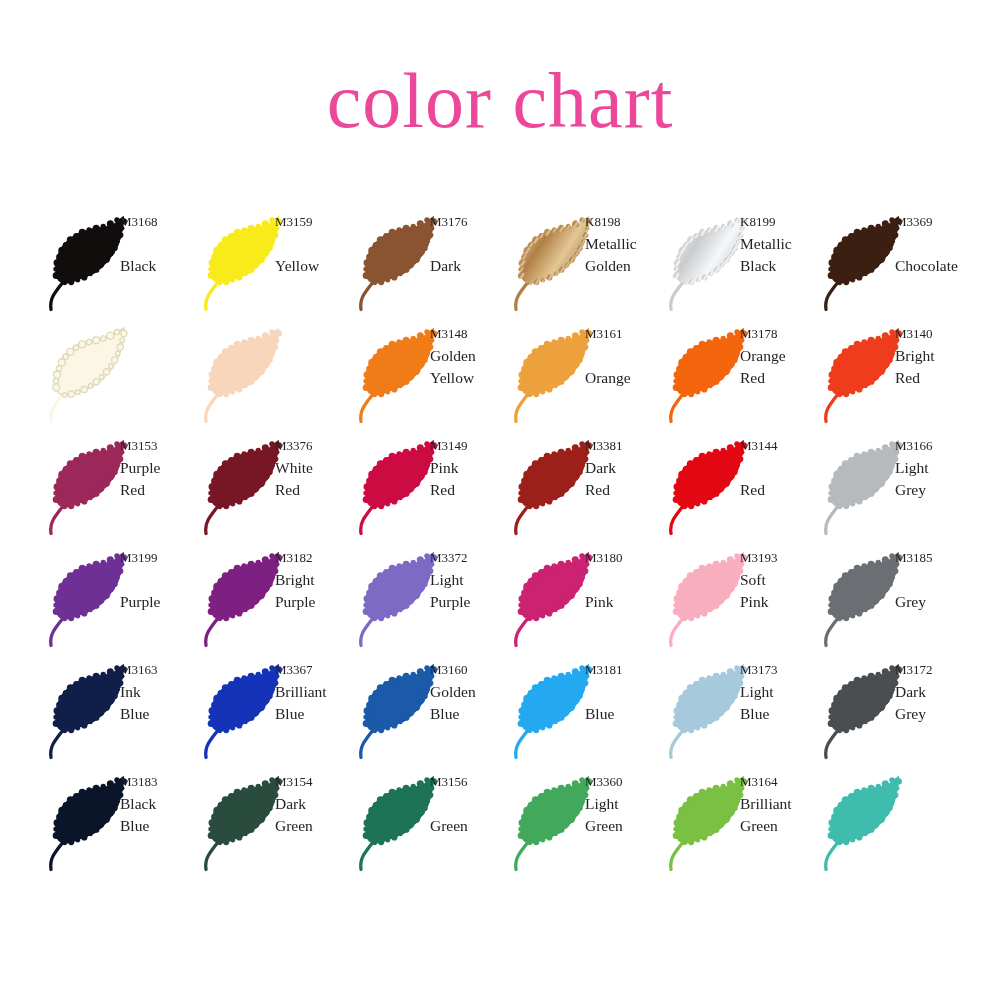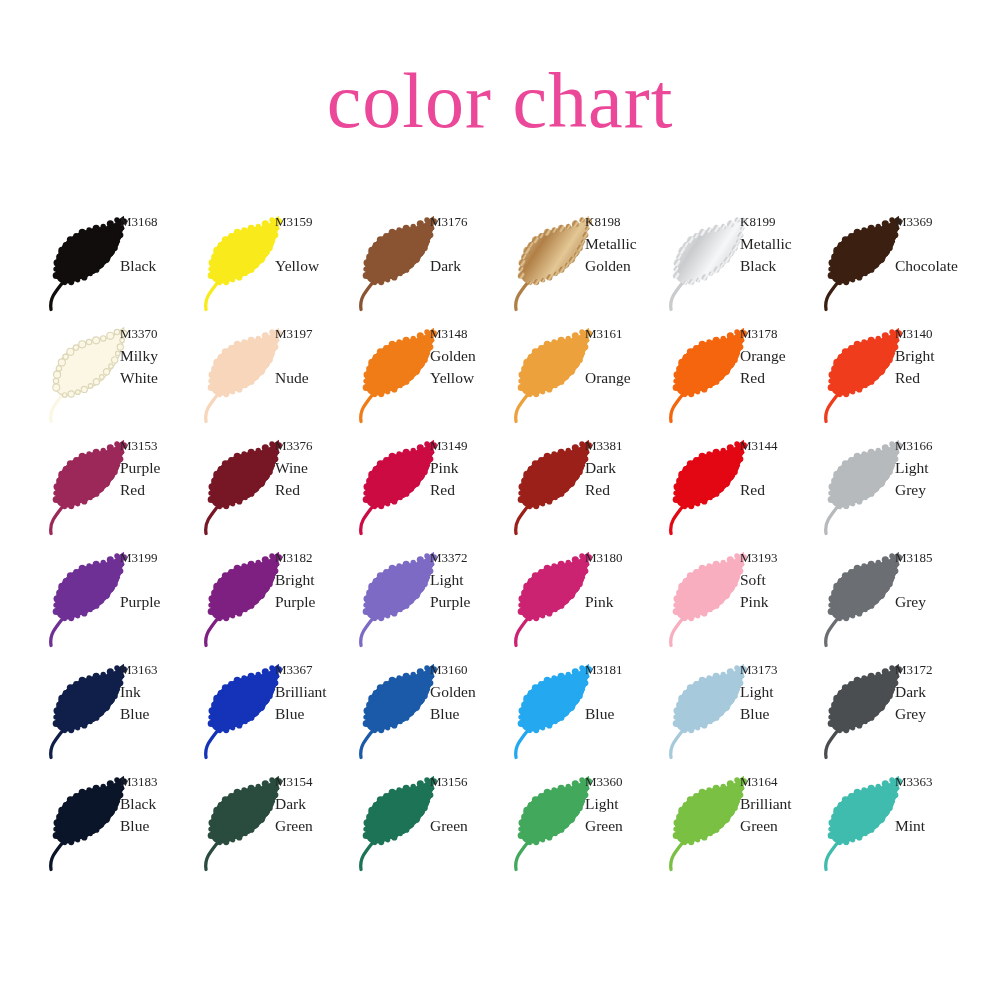--- a/index.html
+++ b/index.html
@@ -404,25 +404,20 @@
               <circle cx="19.2" cy="29.6" r="3.4" fill="#fbf7e4" stroke="#ddd7b9" stroke-width="1.1"></circle>
               <circle cx="14.6" cy="34.4" r="2.6" fill="#fbf7e4" stroke="#ddd7b9" stroke-width="1.1"></circle>
               <circle cx="11" cy="39.8" r="3.4" fill="#fbf7e4" stroke="#ddd7b9" stroke-width="1.1"></circle>
               <circle cx="8.2" cy="45.6" r="2.6" fill="#fbf7e4" stroke="#ddd7b9" stroke-width="1.1"></circle>
               <circle cx="6.4" cy="51.6" r="3.4" fill="#fbf7e4" stroke="#ddd7b9" stroke-width="1.1"></circle>
               <circle cx="5.4" cy="57.8" r="2.6" fill="#fbf7e4" stroke="#ddd7b9" stroke-width="1.1"></circle>
               <circle cx="5.6" cy="64" r="3.4" fill="#fbf7e4" stroke="#ddd7b9" stroke-width="1.1"></circle>
             </g>
           </svg>
         </div>
-        <div class="labels">
-          <div class="code">M3370</div>
-          <div class="cname">Milky</div>
-          <div class="cname">White</div>
-        </div>
       </div>
       <div class="swatch">
         <div class="leaf-wrap">
           <svg class="leaf-svg" viewBox="0 0 80 100" xmlns="http://www.w3.org/2000/svg">
             <g>
               <path d="M11.6,70.8 C8.6,74.8 5.4,78.6 2.8,83.2 C0.6,87.2 -0.2,91.6 0.6,96.6" fill="none" stroke="#f7d6bb" stroke-width="3.2" stroke-linecap="round"></path>
               <path d="M70.5,6.5 C71.8,10.4 69.6,12.8 70.4,16.4 C71.3,20.2 68.2,21.6 68.6,25.0 C69.1,28.6 66.0,29.6 66.0,33.0 C66.0,36.6 62.8,37.0 62.4,40.6 C62.0,44.2 58.6,44.6 57.6,48.0 C56.6,51.4 53.2,51.4 51.6,54.6 C50.0,57.8 46.6,57.6 44.4,60.4 C42.2,63.2 38.8,62.6 36.2,65.0 C33.6,67.4 30.2,66.4 27.4,68.4 C24.6,70.4 21.2,69.0 18.6,70.6 C16.0,72.2 13.4,71.8 11.0,71.0 C8.2,70.0 6.2,67.8 5.2,64.6 C4.3,61.6 5.6,59.4 4.8,56.4 C4.0,53.4 5.8,51.4 5.6,48.6 C5.4,45.6 7.6,44.4 7.8,41.6 C8.0,38.6 10.6,38.0 11.4,35.4 C12.2,32.6 15.0,32.2 16.4,29.8 C17.8,27.4 20.6,27.2 22.6,25.2 C24.6,23.2 27.4,23.4 29.8,21.8 C32.2,20.2 34.8,20.6 37.4,19.4 C40.0,18.2 42.6,18.8 45.2,17.9 C47.8,17.0 50.2,17.6 52.8,16.8 C55.4,16.0 57.4,16.0 59.8,14.6 C62.2,13.2 64.2,12.0 66.0,9.8 Z" fill="#f7d6bb"></path>
               <circle cx="70.6" cy="12" r="3" fill="#f7d6bb"></circle>
               <circle cx="69" cy="18.5" r="2.2" fill="#f7d6bb"></circle>
               <circle cx="67.2" cy="25" r="3" fill="#f7d6bb"></circle>
@@ -447,24 +442,20 @@
               <circle cx="19.2" cy="29.6" r="3.4" fill="#f7d6bb"></circle>
               <circle cx="14.6" cy="34.4" r="2.6" fill="#f7d6bb"></circle>
               <circle cx="11" cy="39.8" r="3.4" fill="#f7d6bb"></circle>
               <circle cx="8.2" cy="45.6" r="2.6" fill="#f7d6bb"></circle>
               <circle cx="6.4" cy="51.6" r="3.4" fill="#f7d6bb"></circle>
               <circle cx="5.4" cy="57.8" r="2.6" fill="#f7d6bb"></circle>
               <circle cx="5.6" cy="64" r="3.4" fill="#f7d6bb"></circle>
             </g>
           </svg>
         </div>
-        <div class="labels">
-          <div class="code">M3197</div>
-          <div class="cname single">Nude</div>
-        </div>
       </div>
       <div class="swatch">
         <div class="leaf-wrap">
           <svg class="leaf-svg" viewBox="0 0 80 100" xmlns="http://www.w3.org/2000/svg">
             <g>
               <path d="M11.6,70.8 C8.6,74.8 5.4,78.6 2.8,83.2 C0.6,87.2 -0.2,91.6 0.6,96.6" fill="none" stroke="#f07c18" stroke-width="3.2" stroke-linecap="round"></path>
               <path d="M70.5,6.5 C71.8,10.4 69.6,12.8 70.4,16.4 C71.3,20.2 68.2,21.6 68.6,25.0 C69.1,28.6 66.0,29.6 66.0,33.0 C66.0,36.6 62.8,37.0 62.4,40.6 C62.0,44.2 58.6,44.6 57.6,48.0 C56.6,51.4 53.2,51.4 51.6,54.6 C50.0,57.8 46.6,57.6 44.4,60.4 C42.2,63.2 38.8,62.6 36.2,65.0 C33.6,67.4 30.2,66.4 27.4,68.4 C24.6,70.4 21.2,69.0 18.6,70.6 C16.0,72.2 13.4,71.8 11.0,71.0 C8.2,70.0 6.2,67.8 5.2,64.6 C4.3,61.6 5.6,59.4 4.8,56.4 C4.0,53.4 5.8,51.4 5.6,48.6 C5.4,45.6 7.6,44.4 7.8,41.6 C8.0,38.6 10.6,38.0 11.4,35.4 C12.2,32.6 15.0,32.2 16.4,29.8 C17.8,27.4 20.6,27.2 22.6,25.2 C24.6,23.2 27.4,23.4 29.8,21.8 C32.2,20.2 34.8,20.6 37.4,19.4 C40.0,18.2 42.6,18.8 45.2,17.9 C47.8,17.0 50.2,17.6 52.8,16.8 C55.4,16.0 57.4,16.0 59.8,14.6 C62.2,13.2 64.2,12.0 66.0,9.8 Z" fill="#f07c18"></path>
               <circle cx="70.6" cy="12" r="3" fill="#f07c18"></circle>
               <circle cx="69" cy="18.5" r="2.2" fill="#f07c18"></circle>
               <circle cx="67.2" cy="25" r="3" fill="#f07c18"></circle>
@@ -705,21 +696,21 @@
               <circle cx="11" cy="39.8" r="3.4" fill="#771725"></circle>
               <circle cx="8.2" cy="45.6" r="2.6" fill="#771725"></circle>
               <circle cx="6.4" cy="51.6" r="3.4" fill="#771725"></circle>
               <circle cx="5.4" cy="57.8" r="2.6" fill="#771725"></circle>
               <circle cx="5.6" cy="64" r="3.4" fill="#771725"></circle>
             </g>
           </svg>
         </div>
         <div class="labels">
           <div class="code">M3376</div>
-          <div class="cname">Wine</div>
+          <div class="cname">White</div>
           <div class="cname">Red</div>
         </div>
       </div>
       <div class="swatch">
         <div class="leaf-wrap">
           <svg class="leaf-svg" viewBox="0 0 80 100" xmlns="http://www.w3.org/2000/svg">
             <g>
               <path d="M11.6,70.8 C8.6,74.8 5.4,78.6 2.8,83.2 C0.6,87.2 -0.2,91.6 0.6,96.6" fill="none" stroke="#cc0b42" stroke-width="3.2" stroke-linecap="round"></path>
               <path d="M70.5,6.5 C71.8,10.4 69.6,12.8 70.4,16.4 C71.3,20.2 68.2,21.6 68.6,25.0 C69.1,28.6 66.0,29.6 66.0,33.0 C66.0,36.6 62.8,37.0 62.4,40.6 C62.0,44.2 58.6,44.6 57.6,48.0 C56.6,51.4 53.2,51.4 51.6,54.6 C50.0,57.8 46.6,57.6 44.4,60.4 C42.2,63.2 38.8,62.6 36.2,65.0 C33.6,67.4 30.2,66.4 27.4,68.4 C24.6,70.4 21.2,69.0 18.6,70.6 C16.0,72.2 13.4,71.8 11.0,71.0 C8.2,70.0 6.2,67.8 5.2,64.6 C4.3,61.6 5.6,59.4 4.8,56.4 C4.0,53.4 5.8,51.4 5.6,48.6 C5.4,45.6 7.6,44.4 7.8,41.6 C8.0,38.6 10.6,38.0 11.4,35.4 C12.2,32.6 15.0,32.2 16.4,29.8 C17.8,27.4 20.6,27.2 22.6,25.2 C24.6,23.2 27.4,23.4 29.8,21.8 C32.2,20.2 34.8,20.6 37.4,19.4 C40.0,18.2 42.6,18.8 45.2,17.9 C47.8,17.0 50.2,17.6 52.8,16.8 C55.4,16.0 57.4,16.0 59.8,14.6 C62.2,13.2 64.2,12.0 66.0,9.8 Z" fill="#cc0b42"></path>
               <circle cx="70.6" cy="12" r="3" fill="#cc0b42"></circle>
@@ -1643,20 +1634,16 @@
               <circle cx="19.2" cy="29.6" r="3.4" fill="#3fbcae"></circle>
               <circle cx="14.6" cy="34.4" r="2.6" fill="#3fbcae"></circle>
               <circle cx="11" cy="39.8" r="3.4" fill="#3fbcae"></circle>
               <circle cx="8.2" cy="45.6" r="2.6" fill="#3fbcae"></circle>
               <circle cx="6.4" cy="51.6" r="3.4" fill="#3fbcae"></circle>
               <circle cx="5.4" cy="57.8" r="2.6" fill="#3fbcae"></circle>
               <circle cx="5.6" cy="64" r="3.4" fill="#3fbcae"></circle>
             </g>
           </svg>
         </div>
-        <div class="labels">
-          <div class="code">M3363</div>
-          <div class="cname single">Mint</div>
-        </div>
       </div>
     </div>
 
 </div>
 
 </body></html>

